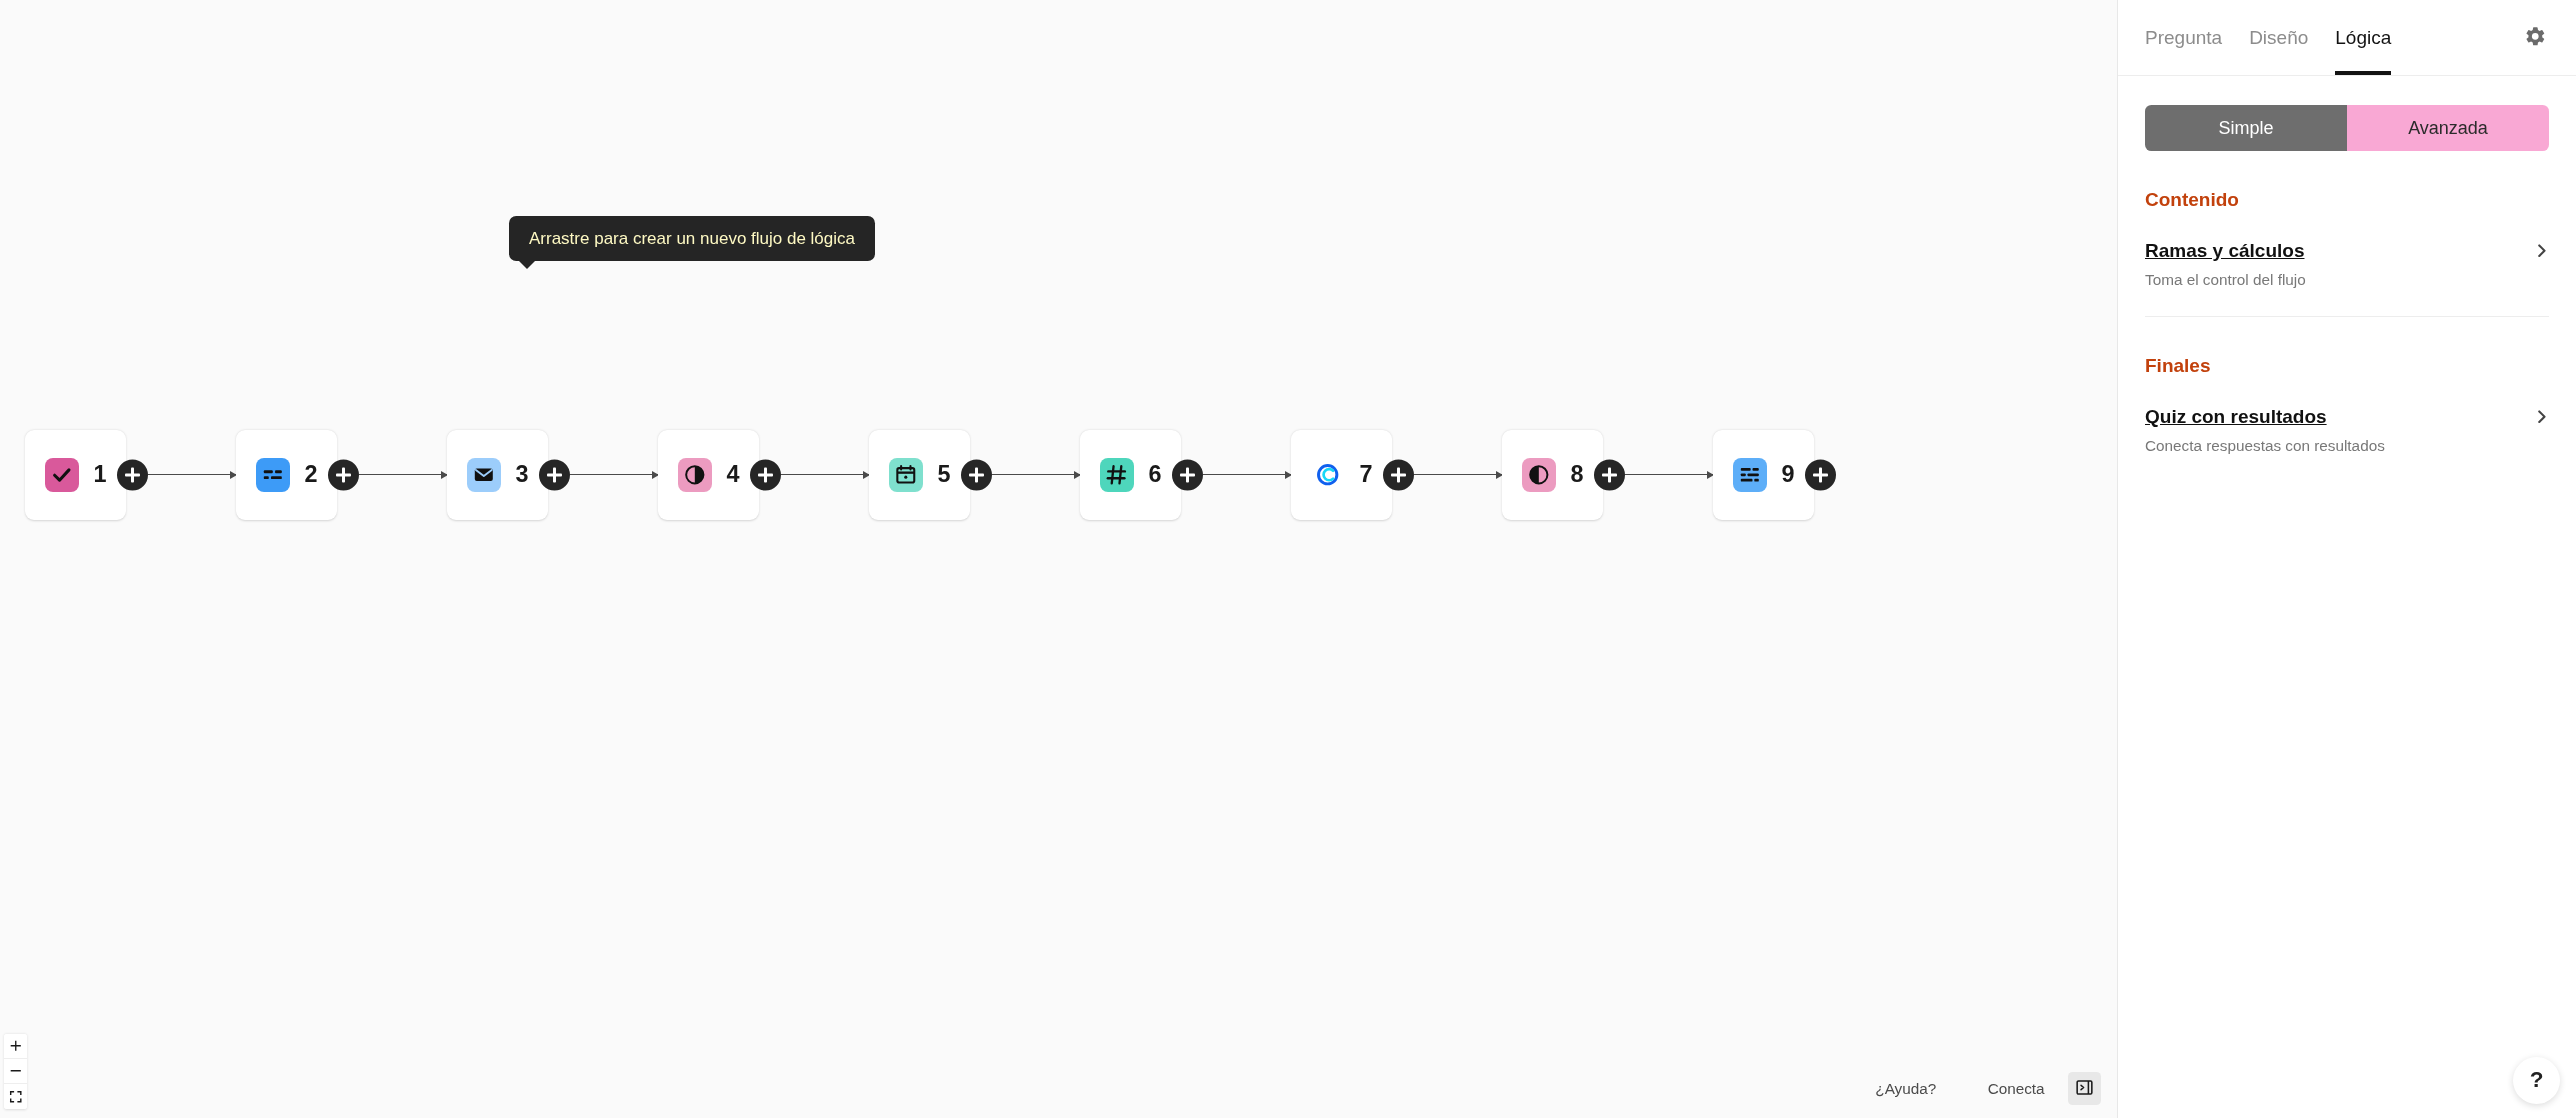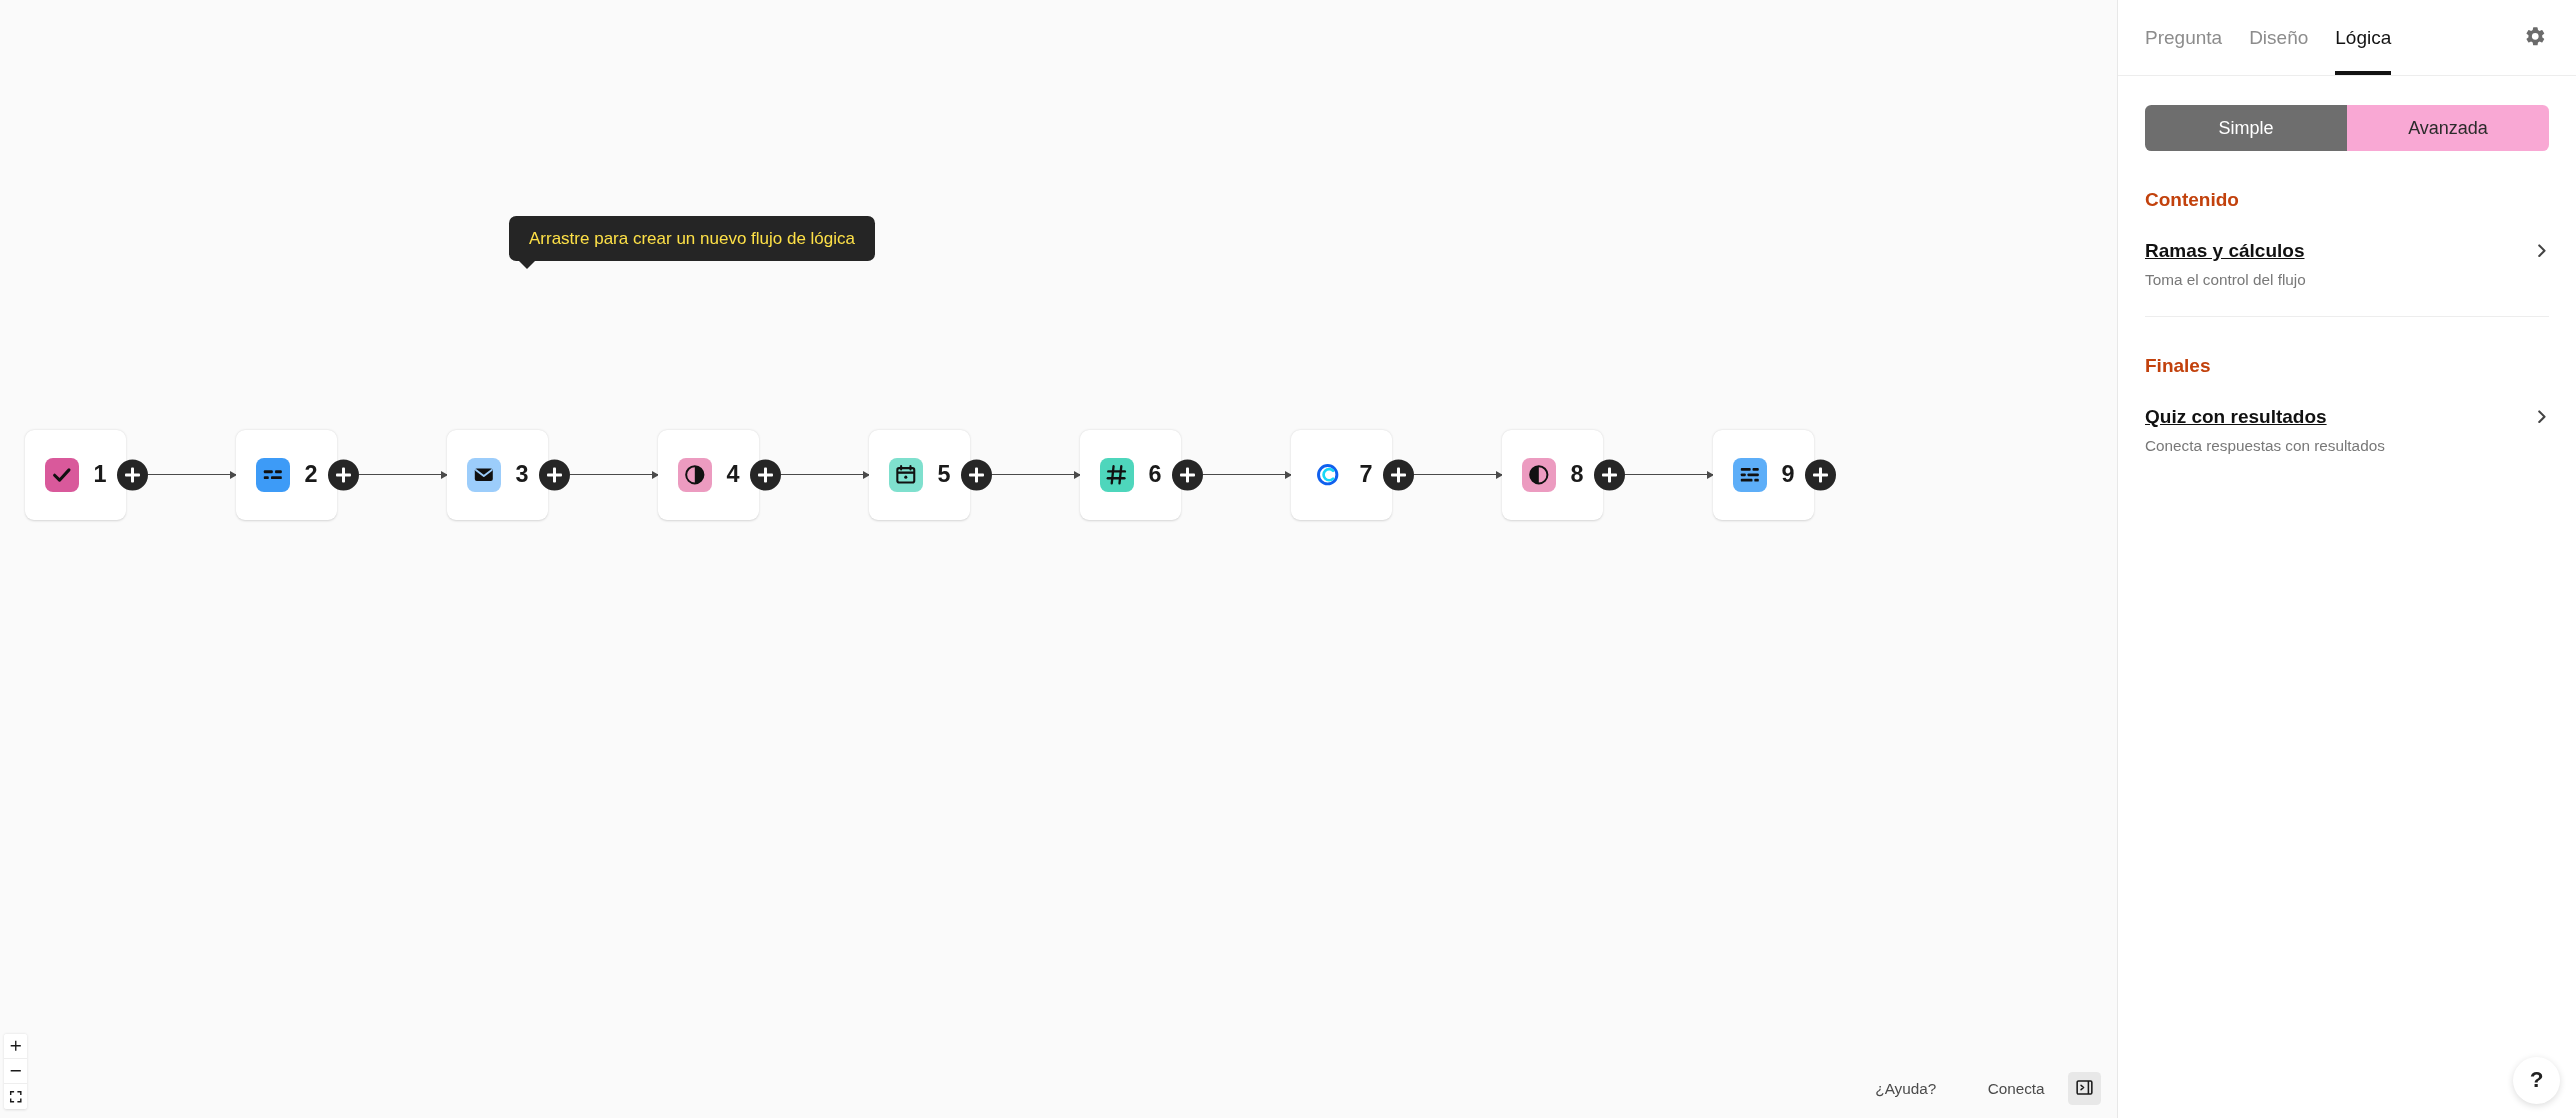--- a/index.html
+++ b/index.html
@@ -83,21 +83,21 @@
     border-left: 7.2px solid #4a4a4a;
     border-top: 4.5px solid transparent;
     border-bottom: 4.5px solid transparent;
   }
 
   
   .tooltip {
     position: absolute;
     left: 509px; top: 216px;
     background: #252525;
-    color: #fde047;
+    color: #fef9c3;
     font-size: 17px;
     padding: 12.6px 20px;
     border-radius: 7.2px;
     white-space: nowrap;
     z-index: 20;
   }
   .tooltip::after {
     content: "";
     position: absolute;
     left: 9px; bottom: -8px;

